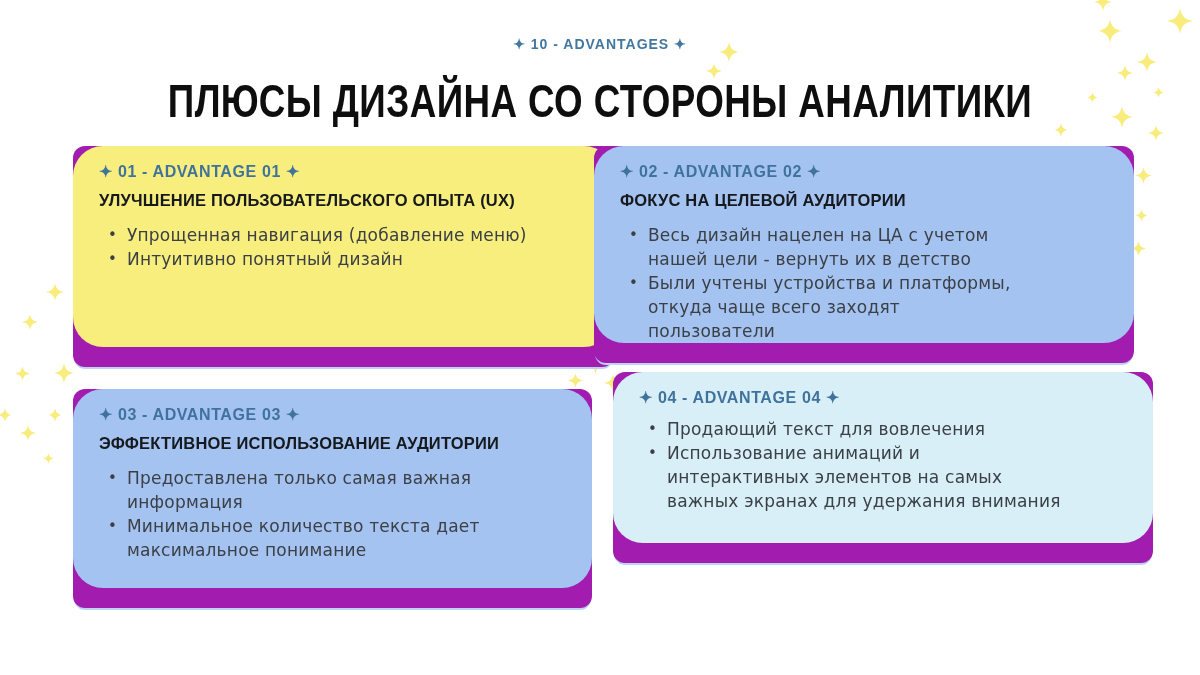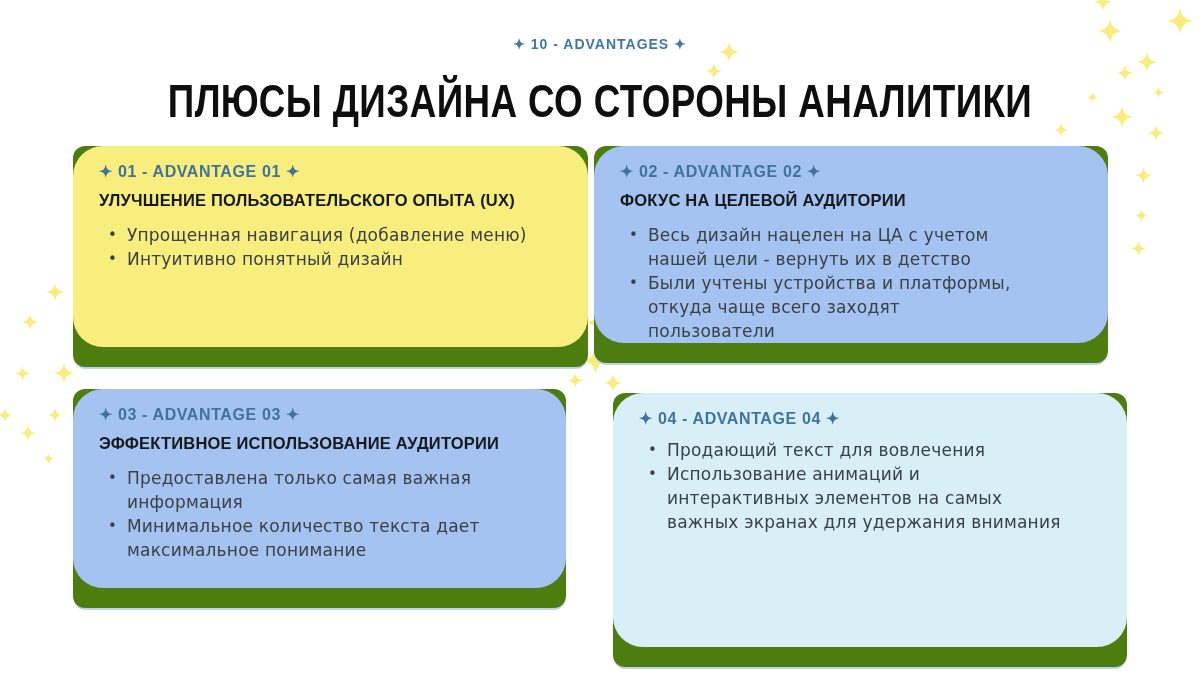--- a/index.html
+++ b/index.html
@@ -18,22 +18,23 @@
   .title {
     position:absolute; top:74px; left:0; width:1200px;
     text-align:center; font-size:46px; font-weight:700;
     color:#0e0e0e; white-space:nowrap;
     transform:scaleX(0.8); transform-origin:50% 50%;
     letter-spacing:0.5px;
   }
 
   
   .card {
-    position:absolute; background:#4d7c0f; border-radius:12px;
+    position:absolute; background:#a21caf; border-radius:12px;
     box-shadow:0 3px 0 -1px #bcd3f4;
+    padding-left:26px;
   }
   .card-body {
     position:absolute; left:0; right:0; top:0; bottom:20px;
     border-radius:30px; box-sizing:border-box;
     padding:16px 24px 0 26px;
   }
   .card-tag {
     font-size:16px; font-weight:600; letter-spacing:0.6px;
     color:#40739c; margin:0 0 10px 0;
   }
@@ -51,21 +52,21 @@
   }
   .bullet::before {
     content:"\2022"; position:absolute; left:9px; top:0;
     color:#3b4046; font-size:15px;
   }
   .bullet-text { white-space:pre-line; }
 
   #c0 { left:73px;  top:146px; width:515px; height:221px; }
   #c1 { left:594px; top:146px; width:514px; height:217px; }
   #c2 { left:73px;  top:389px; width:493px; height:219px; }
-  #c3 { left:613px; top:393px; width:514px; height:274px; }
+  #c3 { left:613px; top:372px; width:514px; height:191px; }
 
   
   .sparkle { position:absolute; pointer-events:none; }
   .sparkle svg { display:block; width:100%; height:100%; }
 </style>
 </head>
 <body>
 
 <svg width="0" height="0" style="position:absolute">
   <defs>

